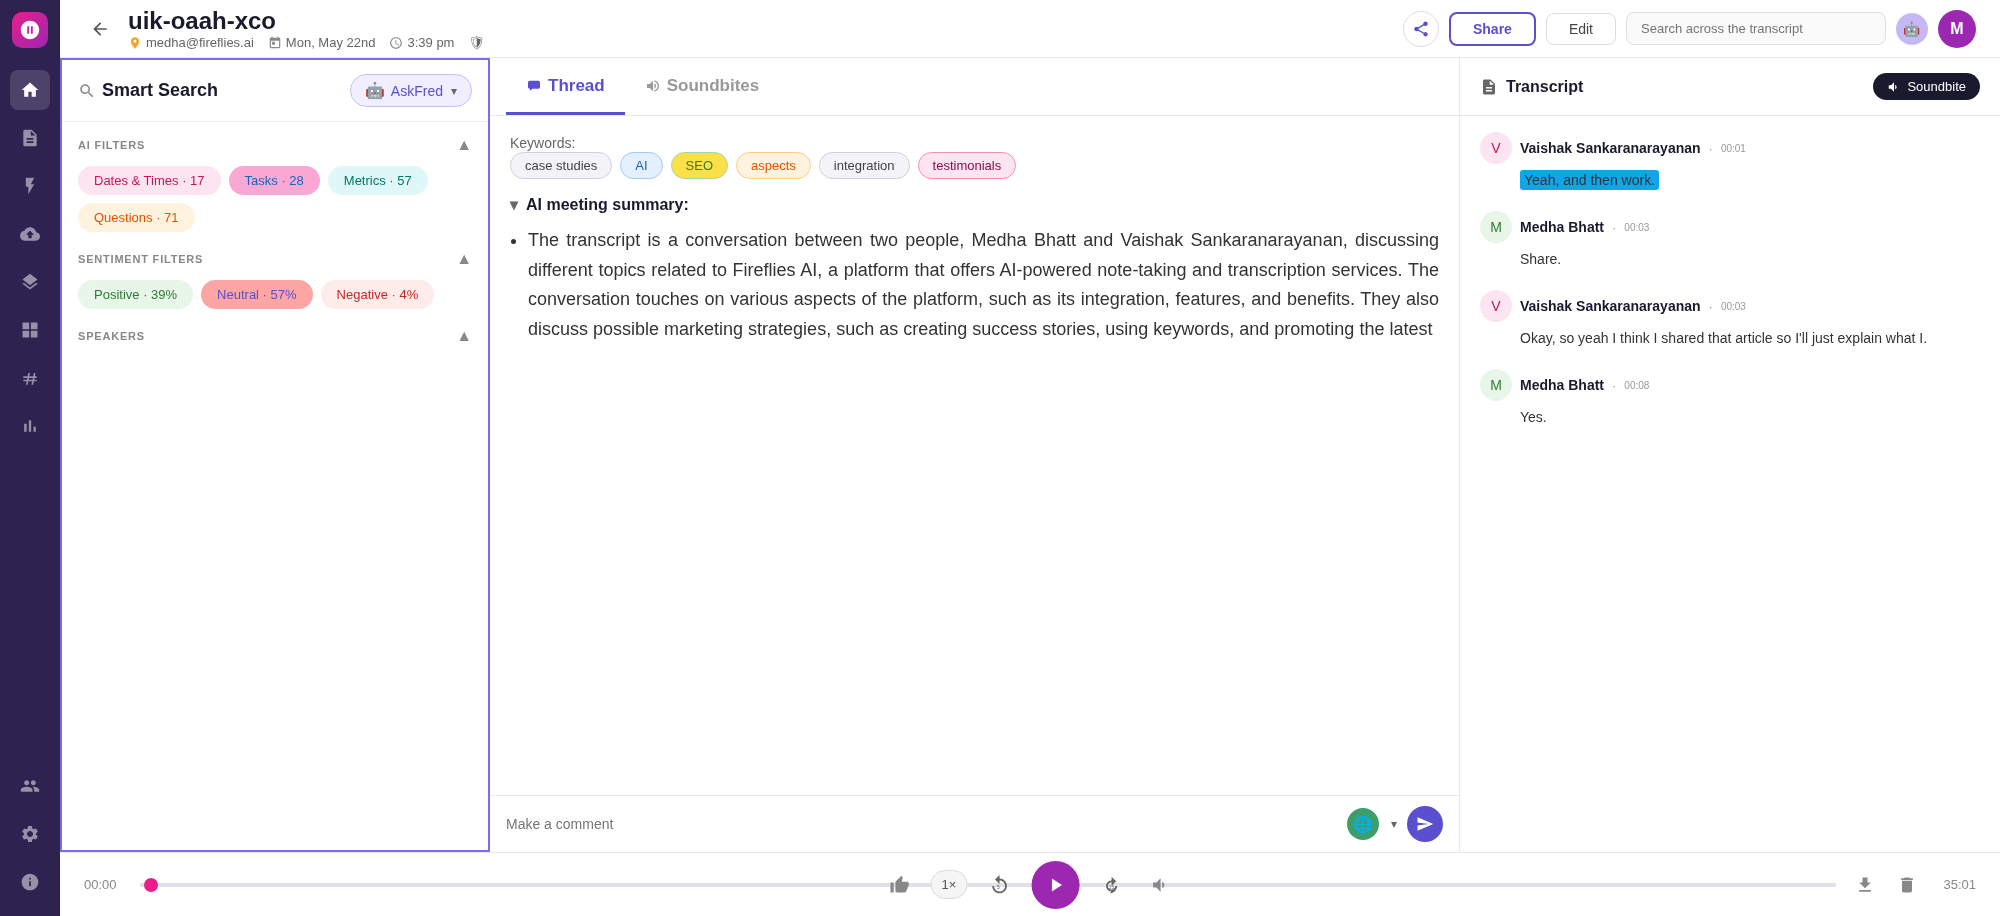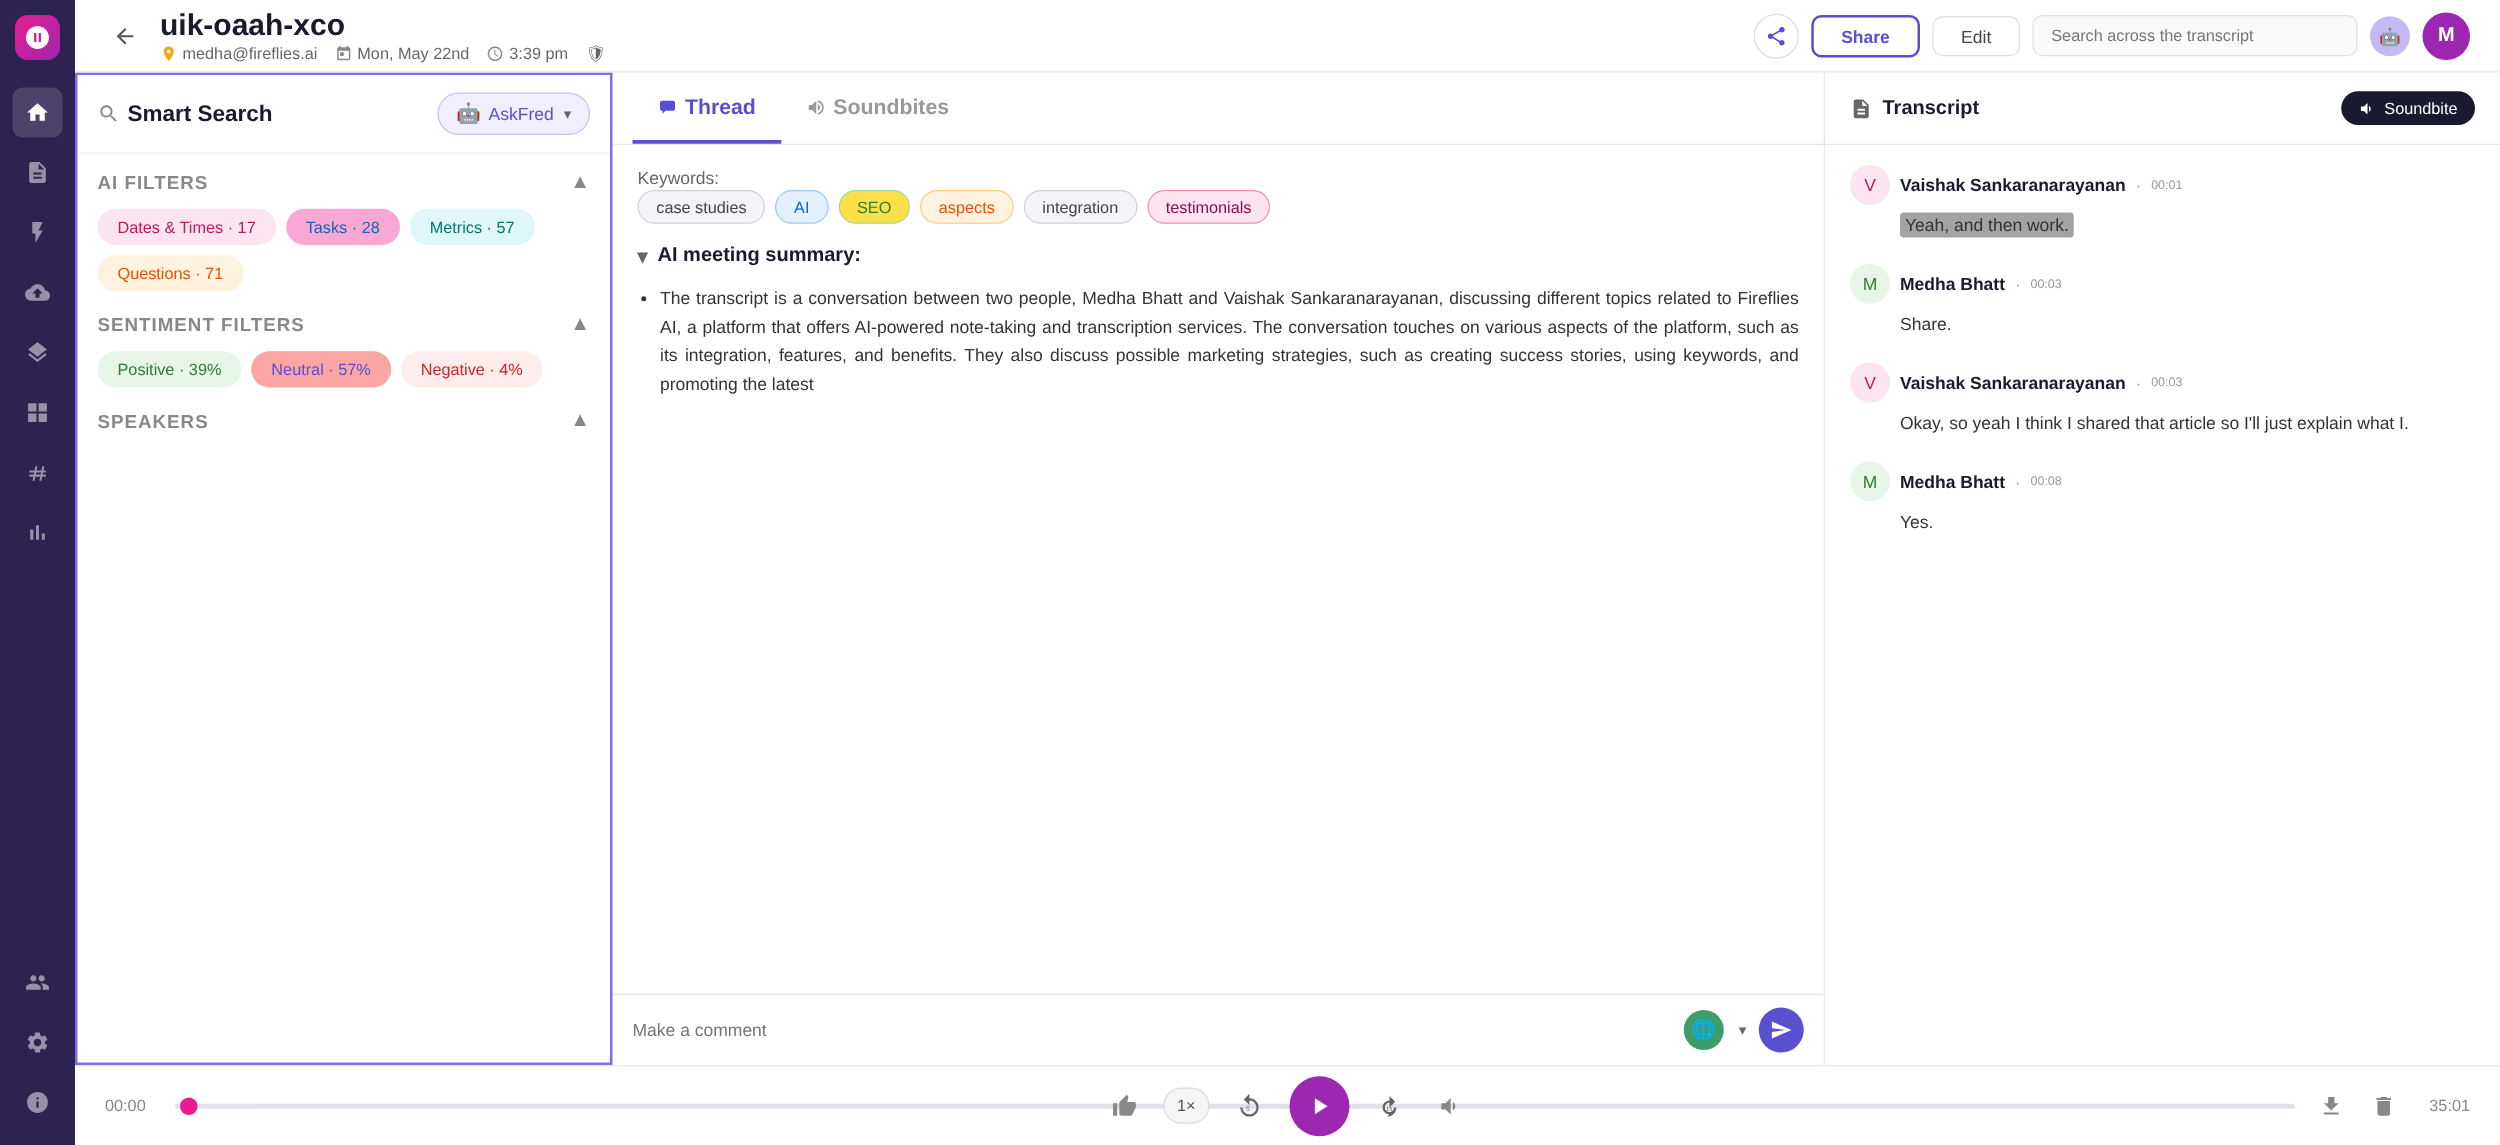--- a/index.html
+++ b/index.html
@@ -180,21 +180,21 @@
       padding: 14px 16px;
     }
     .filter-section { margin-bottom: 18px; }
     .filter-section-header {
       display: flex;
       align-items: center;
       justify-content: space-between;
       margin-bottom: 12px;
     }
     .filter-section-title {
-      font-size: 15px;
+      font-size: 11px;
       font-weight: 700;
       color: #888;
       letter-spacing: 0.8px;
       text-transform: uppercase;
     }
     .chevron-btn { cursor: pointer; color: #888; }
     .filter-chips {
       display: flex;
       flex-wrap: wrap;
       gap: 8px;
@@ -273,21 +273,21 @@
       font-size: 16px;
       font-weight: 700;
       color: #1a1a2e;
       margin-bottom: 12px;
       display: flex;
       align-items: center;
       gap: 8px;
     }
     .collapse-btn { cursor: pointer; color: #666; }
     .summary-text {
-      font-size: 14px;
+      font-size: 18px;
       line-height: 1.65;
       color: #333;
       text-align: justify;
     }
     .summary-list { padding-left: 18px; }
     .summary-list li { margin-bottom: 6px; }
 
     
     .comment-box {
       display: flex;
@@ -378,21 +378,21 @@
       width: 32px; height: 32px;
       border-radius: 50%;
       display: flex; align-items: center; justify-content: center;
       font-size: 14px;
     }
     .avatar-pink { background: #fce4f0; color: #c2185b; }
     .avatar-green { background: #e8f5e9; color: #2e7d32; }
     .speaker-name { font-size: 14px; font-weight: 600; color: #1a1a2e; }
     .transcript-time { font-size: 10px; color: #999; }
     .transcript-text { font-size: 14px; color: #333; line-height: 1.5; margin-left: 40px; }
-    .highlight-yellow { background: #a3a3a3; padding: 2px 4px; border-radius: 3px; }
+    .highlight-yellow { background: #0ea5e9; padding: 2px 4px; border-radius: 3px; }
     .speed-btn {
       padding: 6px 10px;
       border-radius: 20px;
       border: 1px solid #ddd;
       background: #f5f5f5;
       font-size: 13px;
       color: #555;
       cursor: pointer;
     }
   </style>

